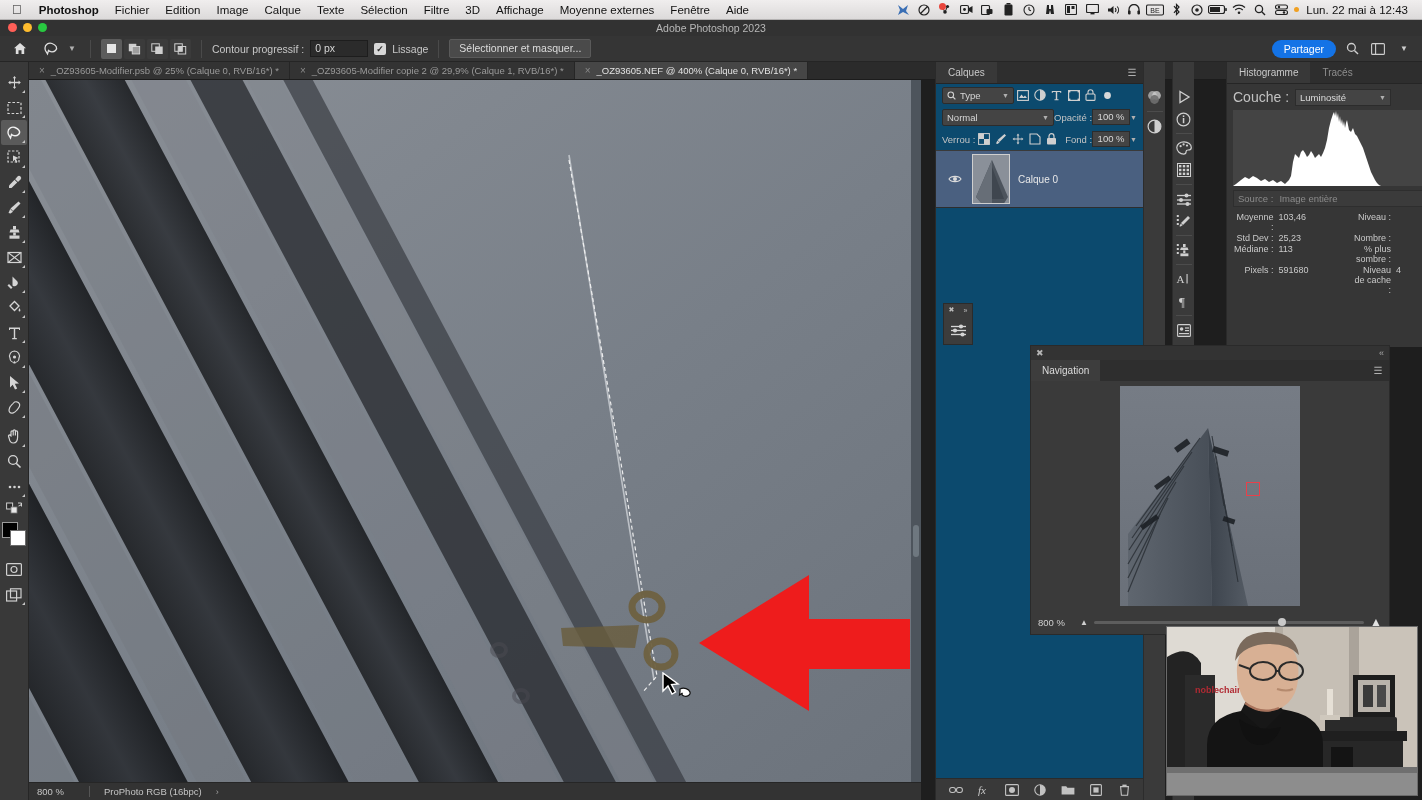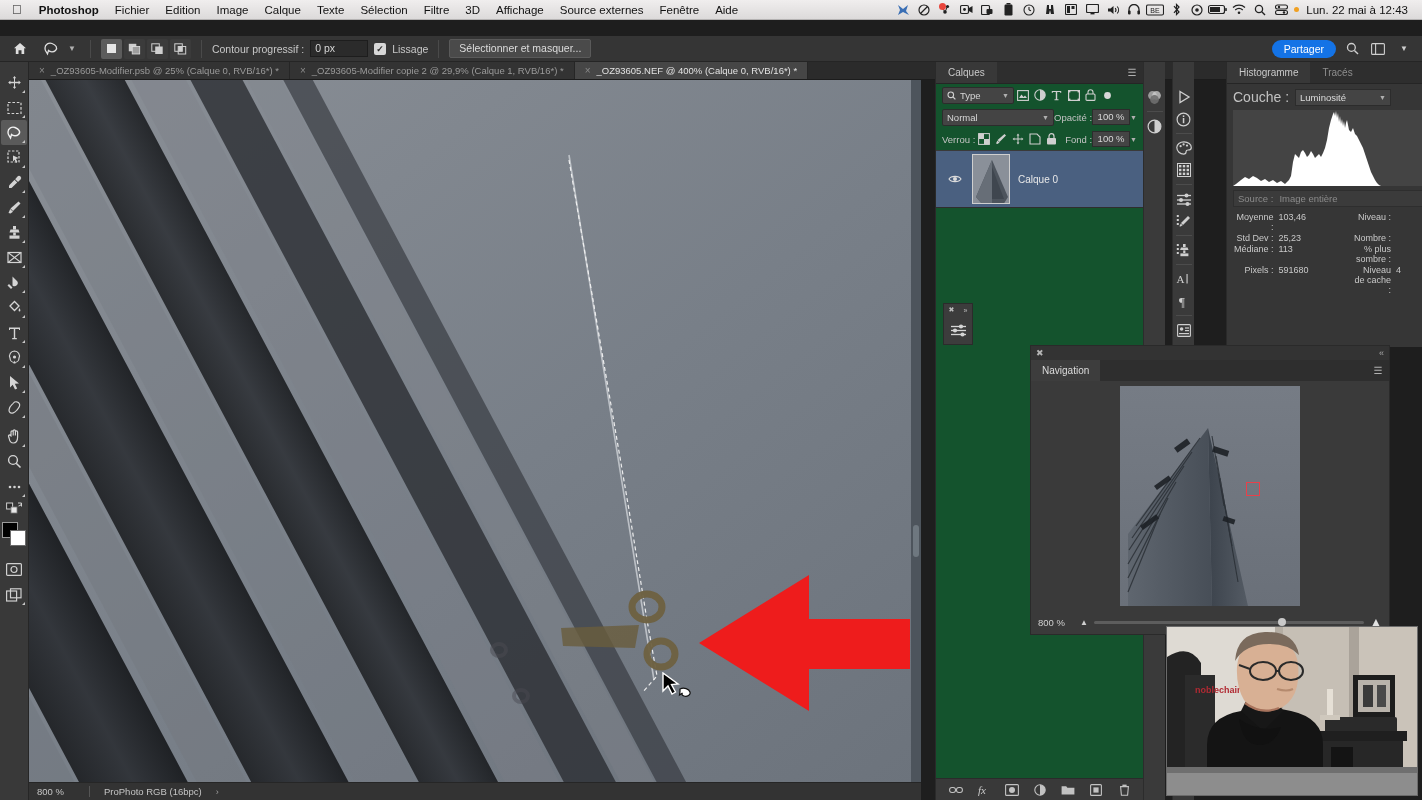--- a/index.html
+++ b/index.html
@@ -142,21 +142,21 @@
   
   .lasso-cursor { position: absolute; left: 632px; top: 592px; pointer-events: none; }
 
   
   .canvas-scrollbar {
     position: absolute; right: 0px; top: 0; width: 10px; height: 702px; background: #4d545c;
   }
   .cs-thumb { position: absolute; left: 2px; top: 445px; width: 6px; height: 32px; background: #6e777f; border-radius: 3px; }
   .layers-panel {
     position: absolute; top: 62px; left: 935px; width: 208px; height: 738px;
-    background: #14532d; border-left: 1px solid #2a2a2a;
+    background: #0c4a6e; border-left: 1px solid #2a2a2a;
   }
   .panel-tabrow {
     height: 22px; background: #2e2e2e; display: flex; align-items: stretch;
     border-bottom: 1px solid #252525;
   }
   .panel-tab {
     padding: 0 12px; font-size: 10px; color: #c9c9c9; display: flex; align-items: center;
     background: #383838;
   }
   .panel-tab.inactive { background: #2e2e2e; color: #8e8e8e; }
@@ -273,21 +273,21 @@
     <div class="mac-menu-item bold">Photoshop</div>
     <div class="mac-menu-item">Fichier</div>
     <div class="mac-menu-item">Edition</div>
     <div class="mac-menu-item">Image</div>
     <div class="mac-menu-item">Calque</div>
     <div class="mac-menu-item">Texte</div>
     <div class="mac-menu-item">Sélection</div>
     <div class="mac-menu-item">Filtre</div>
     <div class="mac-menu-item">3D</div>
     <div class="mac-menu-item">Affichage</div>
-    <div class="mac-menu-item">Source externes</div>
+    <div class="mac-menu-item">Moyenne externes</div>
     <div class="mac-menu-item">Fenêtre</div>
     <div class="mac-menu-item">Aide</div>
 
     <div class="mac-tray">
       <div class="tray-icon">
         <svg width="13" height="12" viewBox="0 0 13 12">
             <path d="M1 1 L6 5 L11 1 L9 7 L12 11 L6 8 L1 11 L3 6 Z" fill="#3a6fb5"></path>
           </svg>
       </div>
       <div class="tray-icon">
@@ -407,20 +407,28 @@
             <circle cx="4" cy="3" r="1.2" fill="#222"></circle>
             <rect x="0.5" y="6.5" width="12" height="4" rx="2" fill="none" stroke="#222" stroke-width="1.1"></rect>
             <circle cx="9" cy="8.5" r="1.2" fill="#222"></circle>
           </svg>
       </div>
       <div class="tray-dot"></div>
       <div class="mac-clock">Lun. 22 mai à 12:43</div>
     </div>
   </div>
 
+  <div class="ps-titlebar">
+    <div class="win-dots">
+      <div class="wd r"></div>
+      <div class="wd y"></div>
+      <div class="wd g"></div>
+    </div>
+    <span>Adobe Photoshop 2023</span>
+  </div>
 
   <div class="options-bar">
     <div class="opt-home">
       <svg width="14" height="13" viewBox="0 0 14 13">
           <path d="M7 1 L13 6.2 H11.2 V12 H8.5 V8.2 H5.5 V12 H2.8 V6.2 H1 Z" fill="#dedede"></path>
         </svg>
     </div>
     <div class="opt-tool">
       <svg width="17" height="16" viewBox="0 0 17 16">
           <path d="M2 7 C2 3 6 1.5 9 2.5 C13 3.8 15 7 12.5 9.5 C10.5 11.5 7 11 5.5 9.5 L4.5 13 L3 10.5 C2.2 9.8 2 8.4 2 7 Z" fill="none" stroke="#e0e0e0" stroke-width="1.3"></path>

